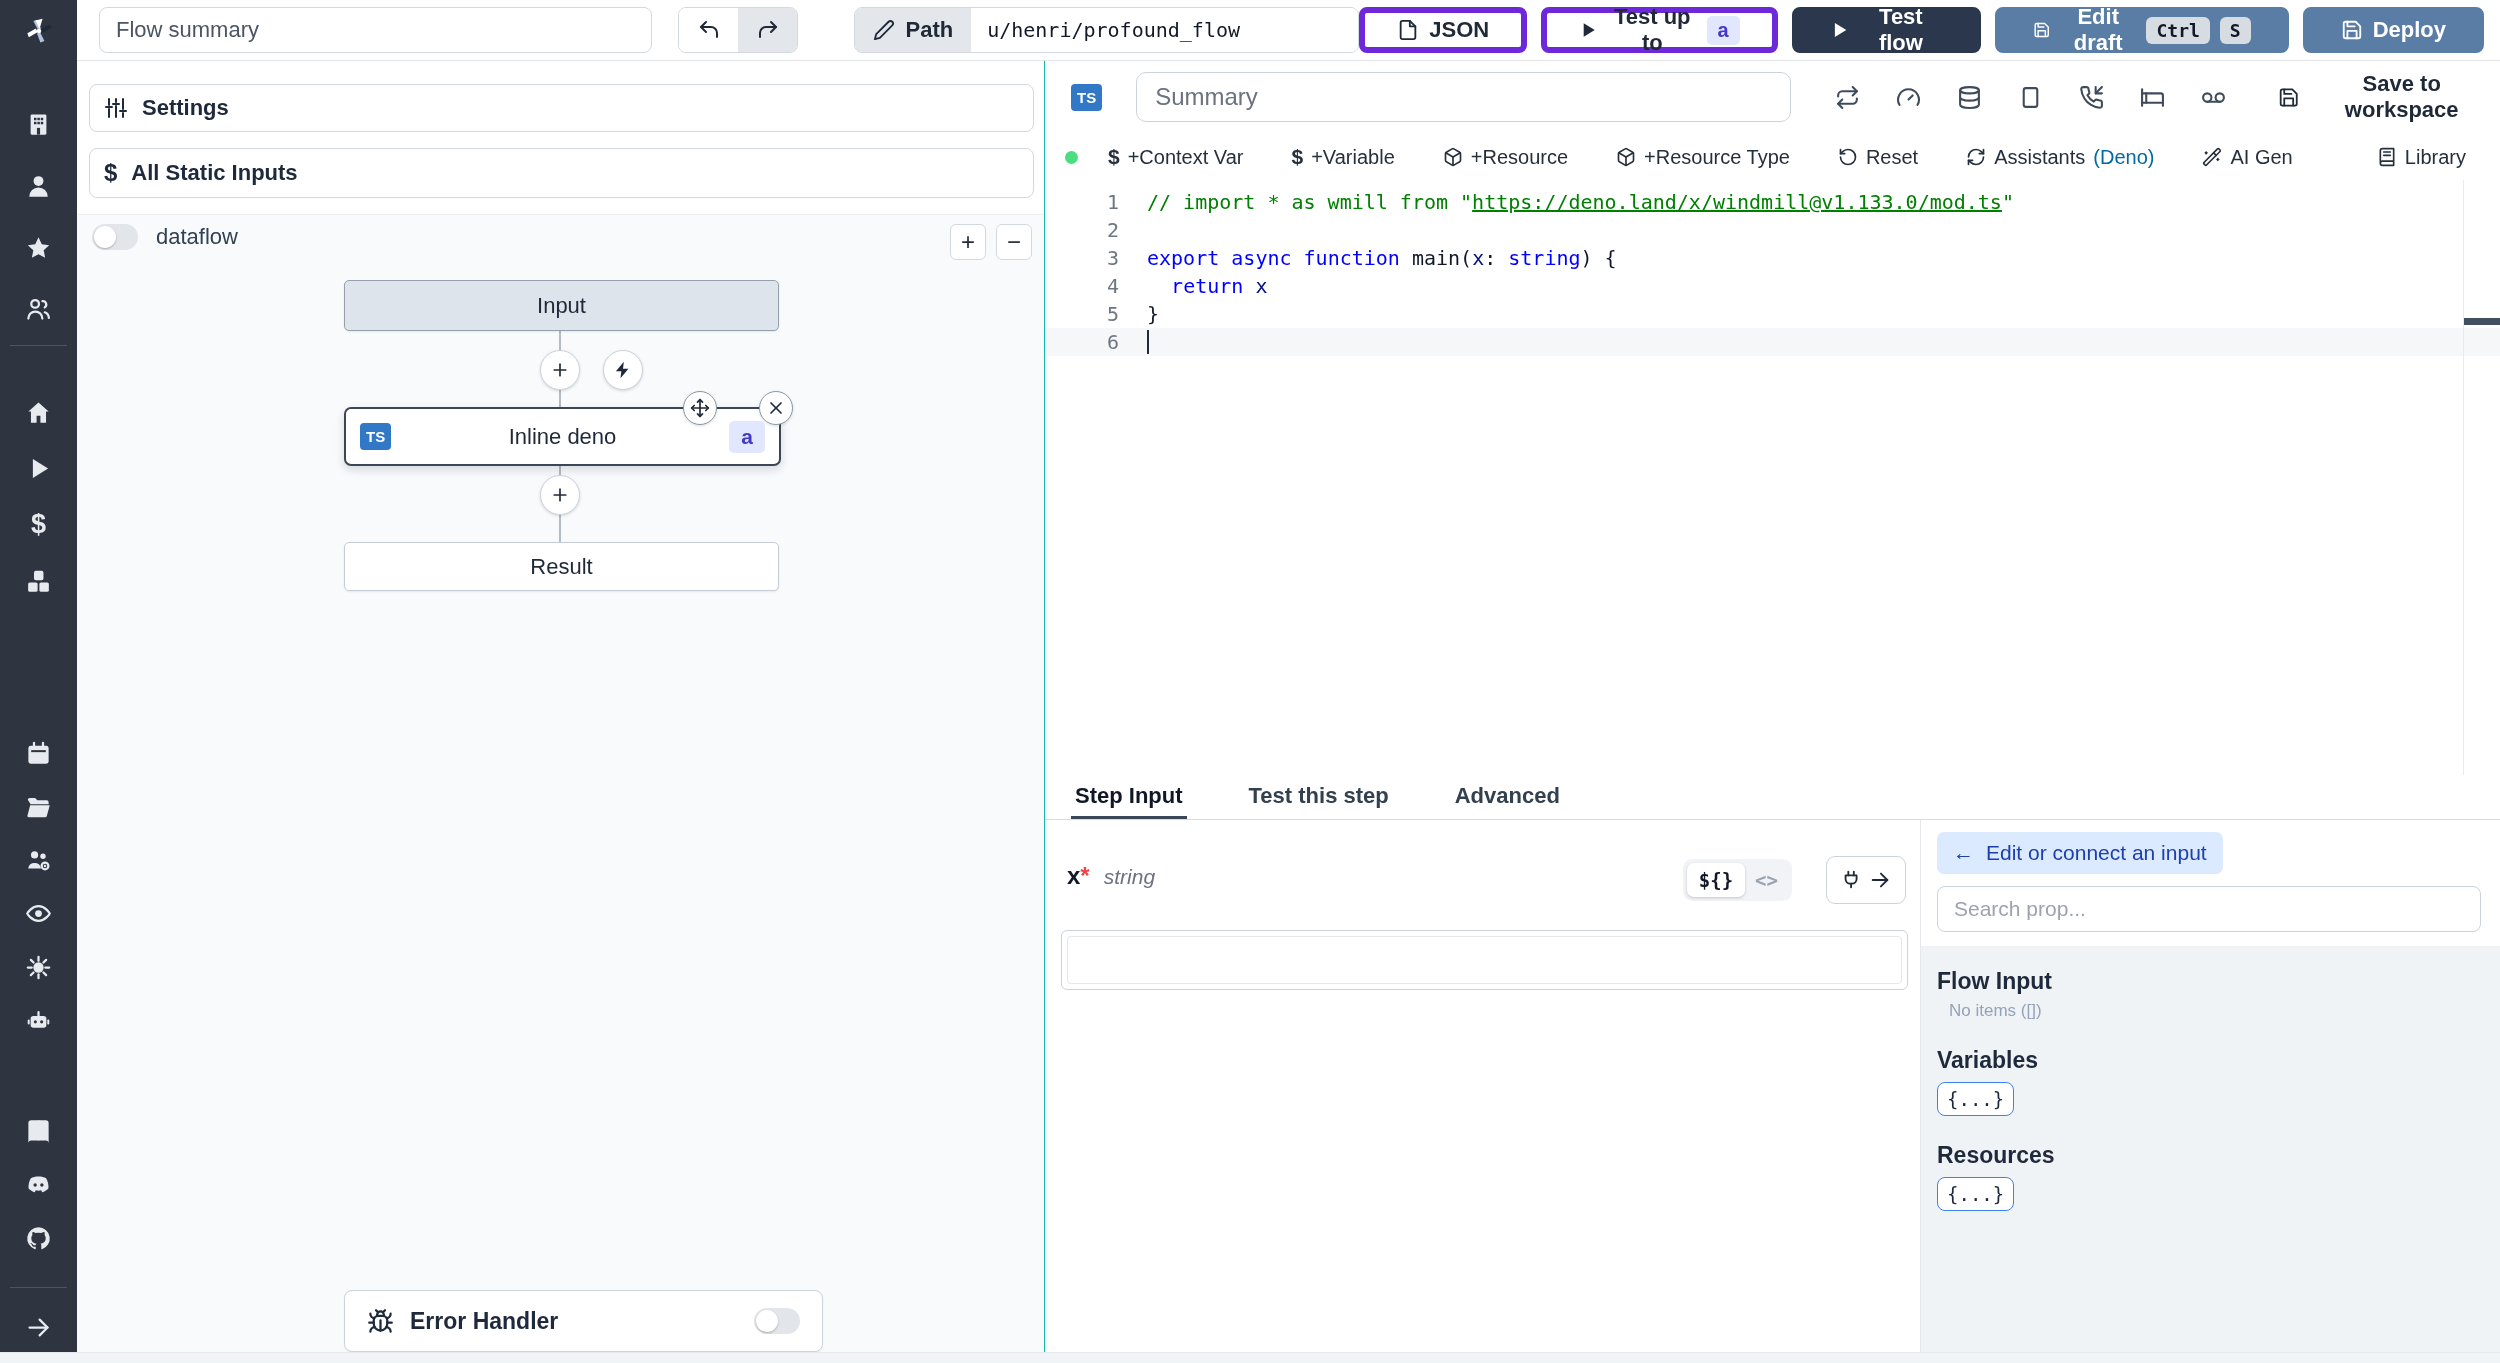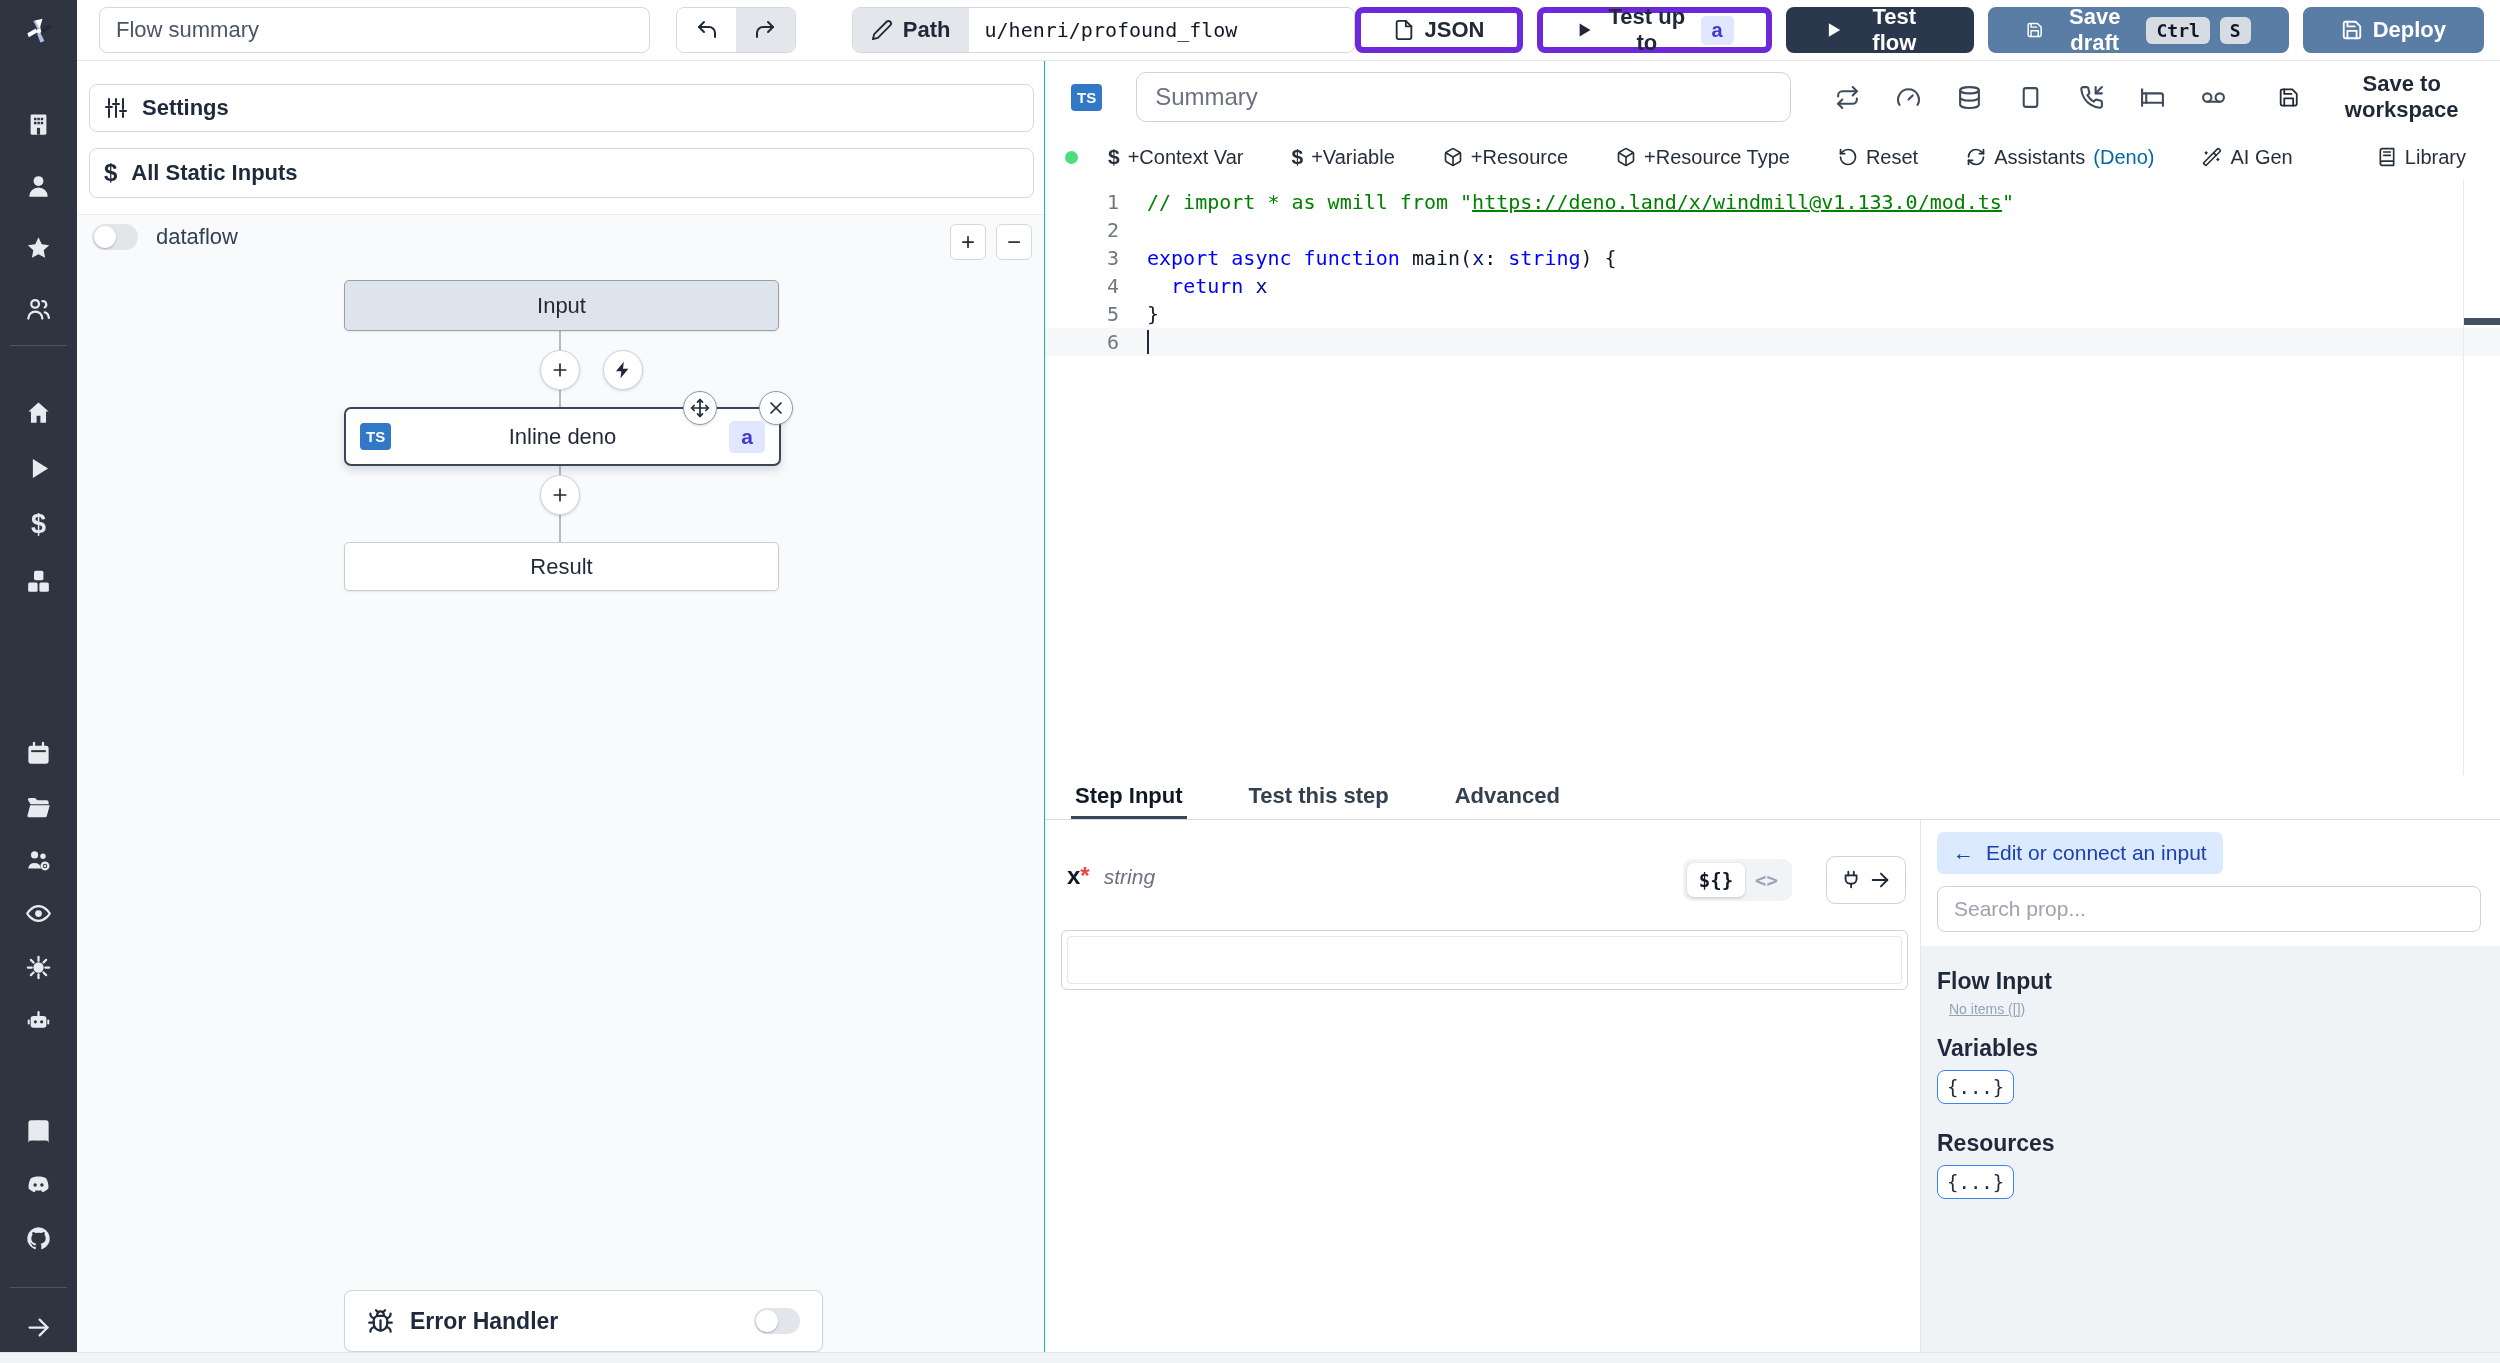--- a/index.html
+++ b/index.html
@@ -137,21 +137,21 @@
 
   
   .connect-panel{position:absolute;left:1920px;top:820px;width:580px;height:532px;background:#fff;border-left:1px solid #e5e7eb;}
   .edit-btn{position:absolute;left:16px;top:12px;display:flex;align-items:center;gap:12px;background:#dbeafe;color:#1e40af;
             border:0;border-radius:7px;height:42px;padding:0 16px;font-size:21px;font-weight:500;cursor:pointer;font-family:"Liberation Sans",sans-serif;}
   .search-prop{position:absolute;left:16px;right:20px;top:66px;height:46px;border:1px solid #ccd3db;border-radius:8px;padding:0 16px;
                font-size:21px;color:#374151;outline:none;box-sizing:border-box;font-family:"Liberation Sans",sans-serif;}
   .search-prop::placeholder{color:#9ca3af;}
   .prop-sect{position:absolute;left:0;right:0;top:126px;bottom:0;background:#f0f3f6;padding:12px 16px;box-sizing:border-box;}
   .sect-title{font-size:23px;font-weight:700;color:#1e293b;margin:10px 0 6px;}
-  .sect-empty{font-size:14px;color:#94a3b8;margin:6px 0 18px 12px;text-decoration:underline;}
+  .sect-empty{font-size:17px;color:#94a3b8;margin:6px 0 26px 12px;}
   .brace-chip{display:inline-block;border:1px solid #3b82f6;border-radius:8px;background:#fff;color:#1e293b;
               font-family:"DejaVu Sans Mono",monospace;font-size:19px;padding:5px 9px;margin:2px 0 16px;cursor:pointer;}
 
   .bottom-strip{position:absolute;left:0;right:0;top:1352px;height:11px;background:#f1f4f7;border-top:1px solid #e5e7eb;}
 </style>
 </head>
 <body>
 
 <div class="root">
 
@@ -354,21 +354,21 @@
             <polygon points="6,3.5 20,12 6,20.5" fill="#ffffff"></polygon>
           </svg>
         <span>Test flow</span>
       </button>
       <button class="btn steel">
         <svg viewBox="0 0 24 24" class="stroke">
             <path d="M19 21H5a2 2 0 0 1-2-2V5a2 2 0 0 1 2-2h11l5 5v11a2 2 0 0 1-2 2z"></path>
             <polyline points="17 21 17 13 7 13 7 21"></polyline>
             <polyline points="7 3 7 8 15 8"></polyline>
           </svg>
-        <span>Save draft</span>
+        <span>Edit draft</span>
         <span class="kbd mono">Ctrl</span>
         <span class="kbd mono">S</span>
       </button>
       <button class="btn steel">
         <svg viewBox="0 0 24 24" class="stroke">
             <path d="M19 21H5a2 2 0 0 1-2-2V5a2 2 0 0 1 2-2h11l5 5v11a2 2 0 0 1-2 2z"></path>
             <polyline points="17 21 17 13 7 13 7 21"></polyline>
             <polyline points="7 3 7 8 15 8"></polyline>
           </svg>
         <span>Deploy</span>

